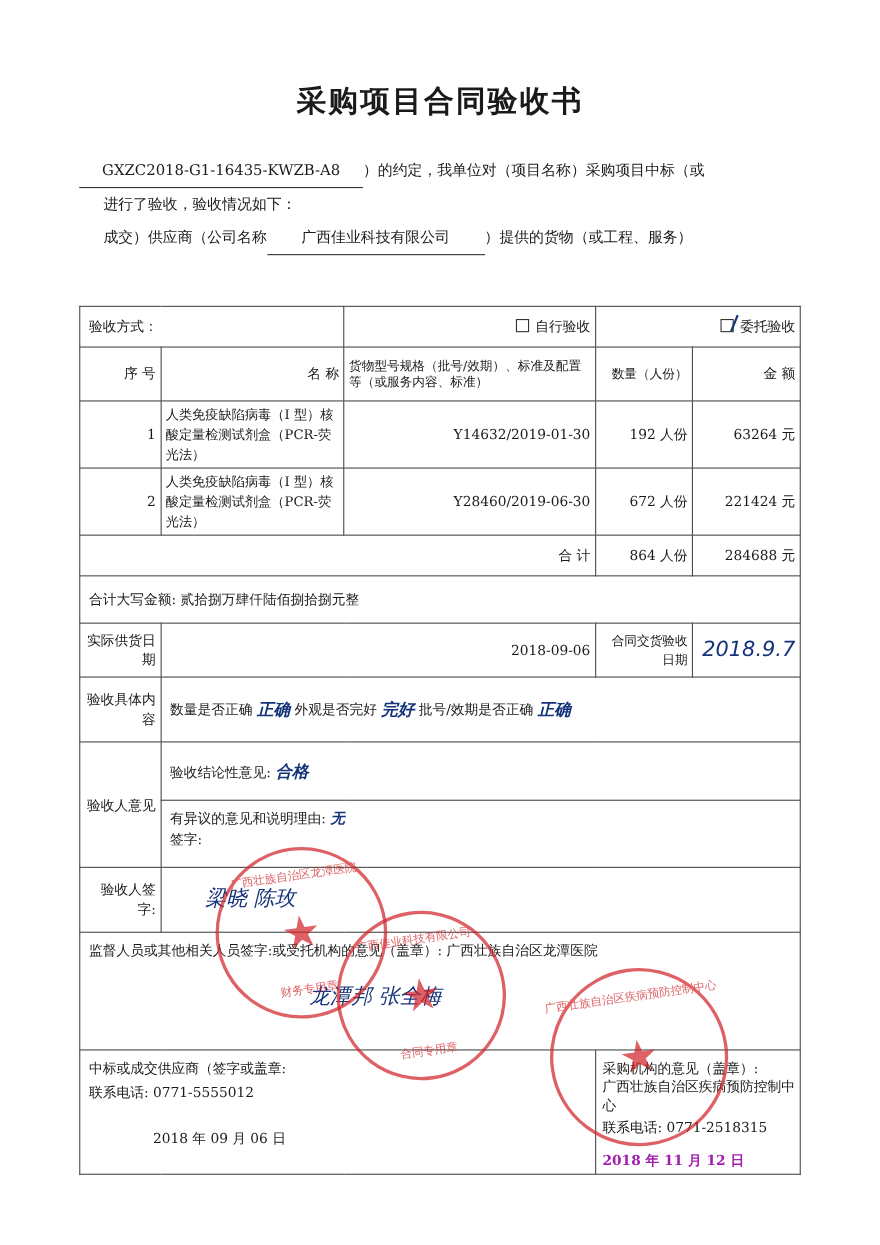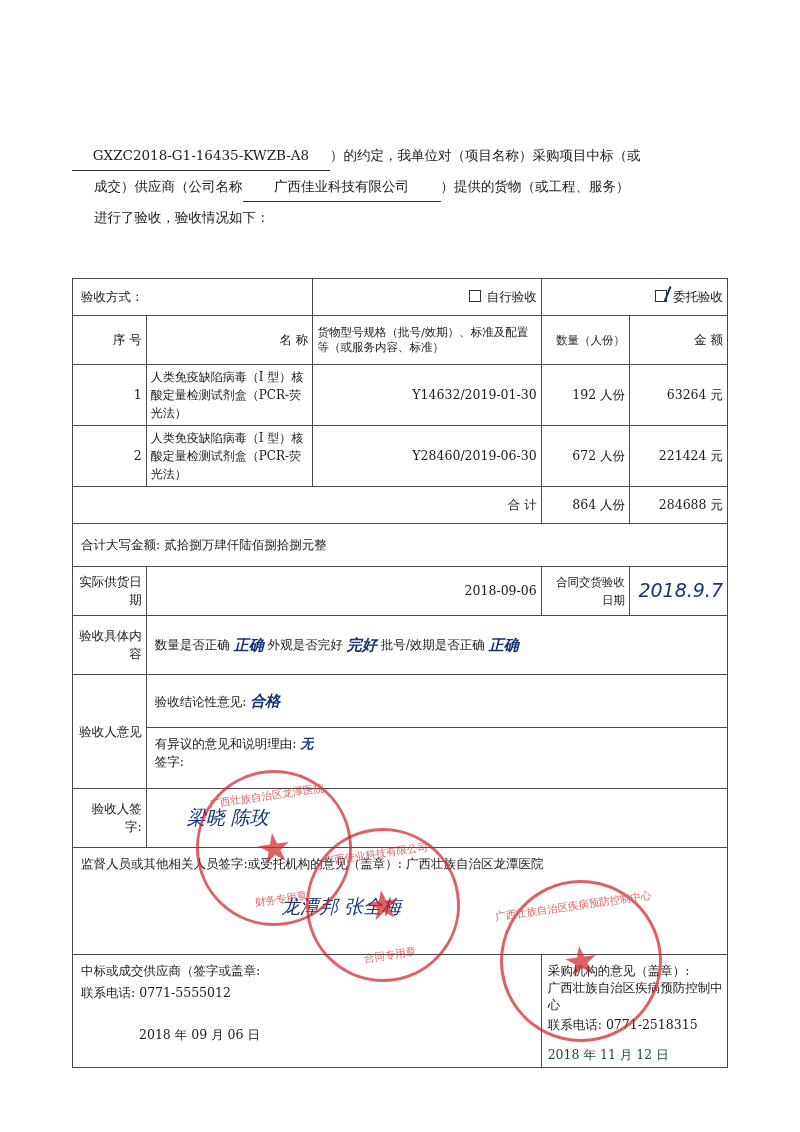--- a/index.html
+++ b/index.html
@@ -141,30 +141,31 @@
     font-size: 10.5px;
     text-align: center;
     width: 120%;
   }
 </style>
 </head>
 <body>
 
 <div class="page">
 
+  <div class="title">采购项目合同验收书</div>
 
   <div class="intro">
     <span class="ln">
       <span class="ul" style="width:250px">GXZC2018-G1-16435-KWZB-A8</span><span>）的约定，我单位对（项目名称）采购项目中标（或</span>
     </span>
     <span class="ln">
-      <span class="indent2"></span><span>成交）供应商（公司名称</span><span class="ul" style="width:190px">广西佳业科技有限公司</span><span>）提供的货物（或工程、服务）</span>
+      <span class="indent2"></span><span>进行了验收，验收情况如下：</span>
     </span>
     <span class="ln">
-      <span class="indent2"></span><span>进行了验收，验收情况如下：</span>
+      <span class="indent2"></span><span>成交）供应商（公司名称</span><span class="ul" style="width:190px">广西佳业科技有限公司</span><span>）提供的货物（或工程、服务）</span>
     </span>
   </div>
 
   <table class="main">
     <colgroup>
       <col style="width:66px">
       <col style="width:170px">
       <col style="width:232px">
       <col style="width:90px">
       <col style="width:98px">
@@ -289,21 +290,21 @@
       </td>
       <td colspan="2" class="l" style="vertical-align:top;padding-left:6px">
         <div style="margin-top:4px;line-height:17px">
           <span>采购机构的意见（盖章）:</span><br>
           <span>广西壮族自治区疾病预防控制中心</span>
         </div>
         <div style="margin-top:3px">
           <span>联系电话:</span>
           <span>0771-2518315</span>
         </div>
-        <div style="margin-top:12px;color:#14532d;font-weight:normal">2018 年 11 月 12 日</div>
+        <div style="margin-top:12px;color:#a21caf;font-weight:bold">2018 年 11 月 12 日</div>
       </td>
     </tr>
   </tbody>
     </table>
 
   <div class="note">
   </div>
 
   <div class="stamp stamp1">
     <span class="star">★</span>

